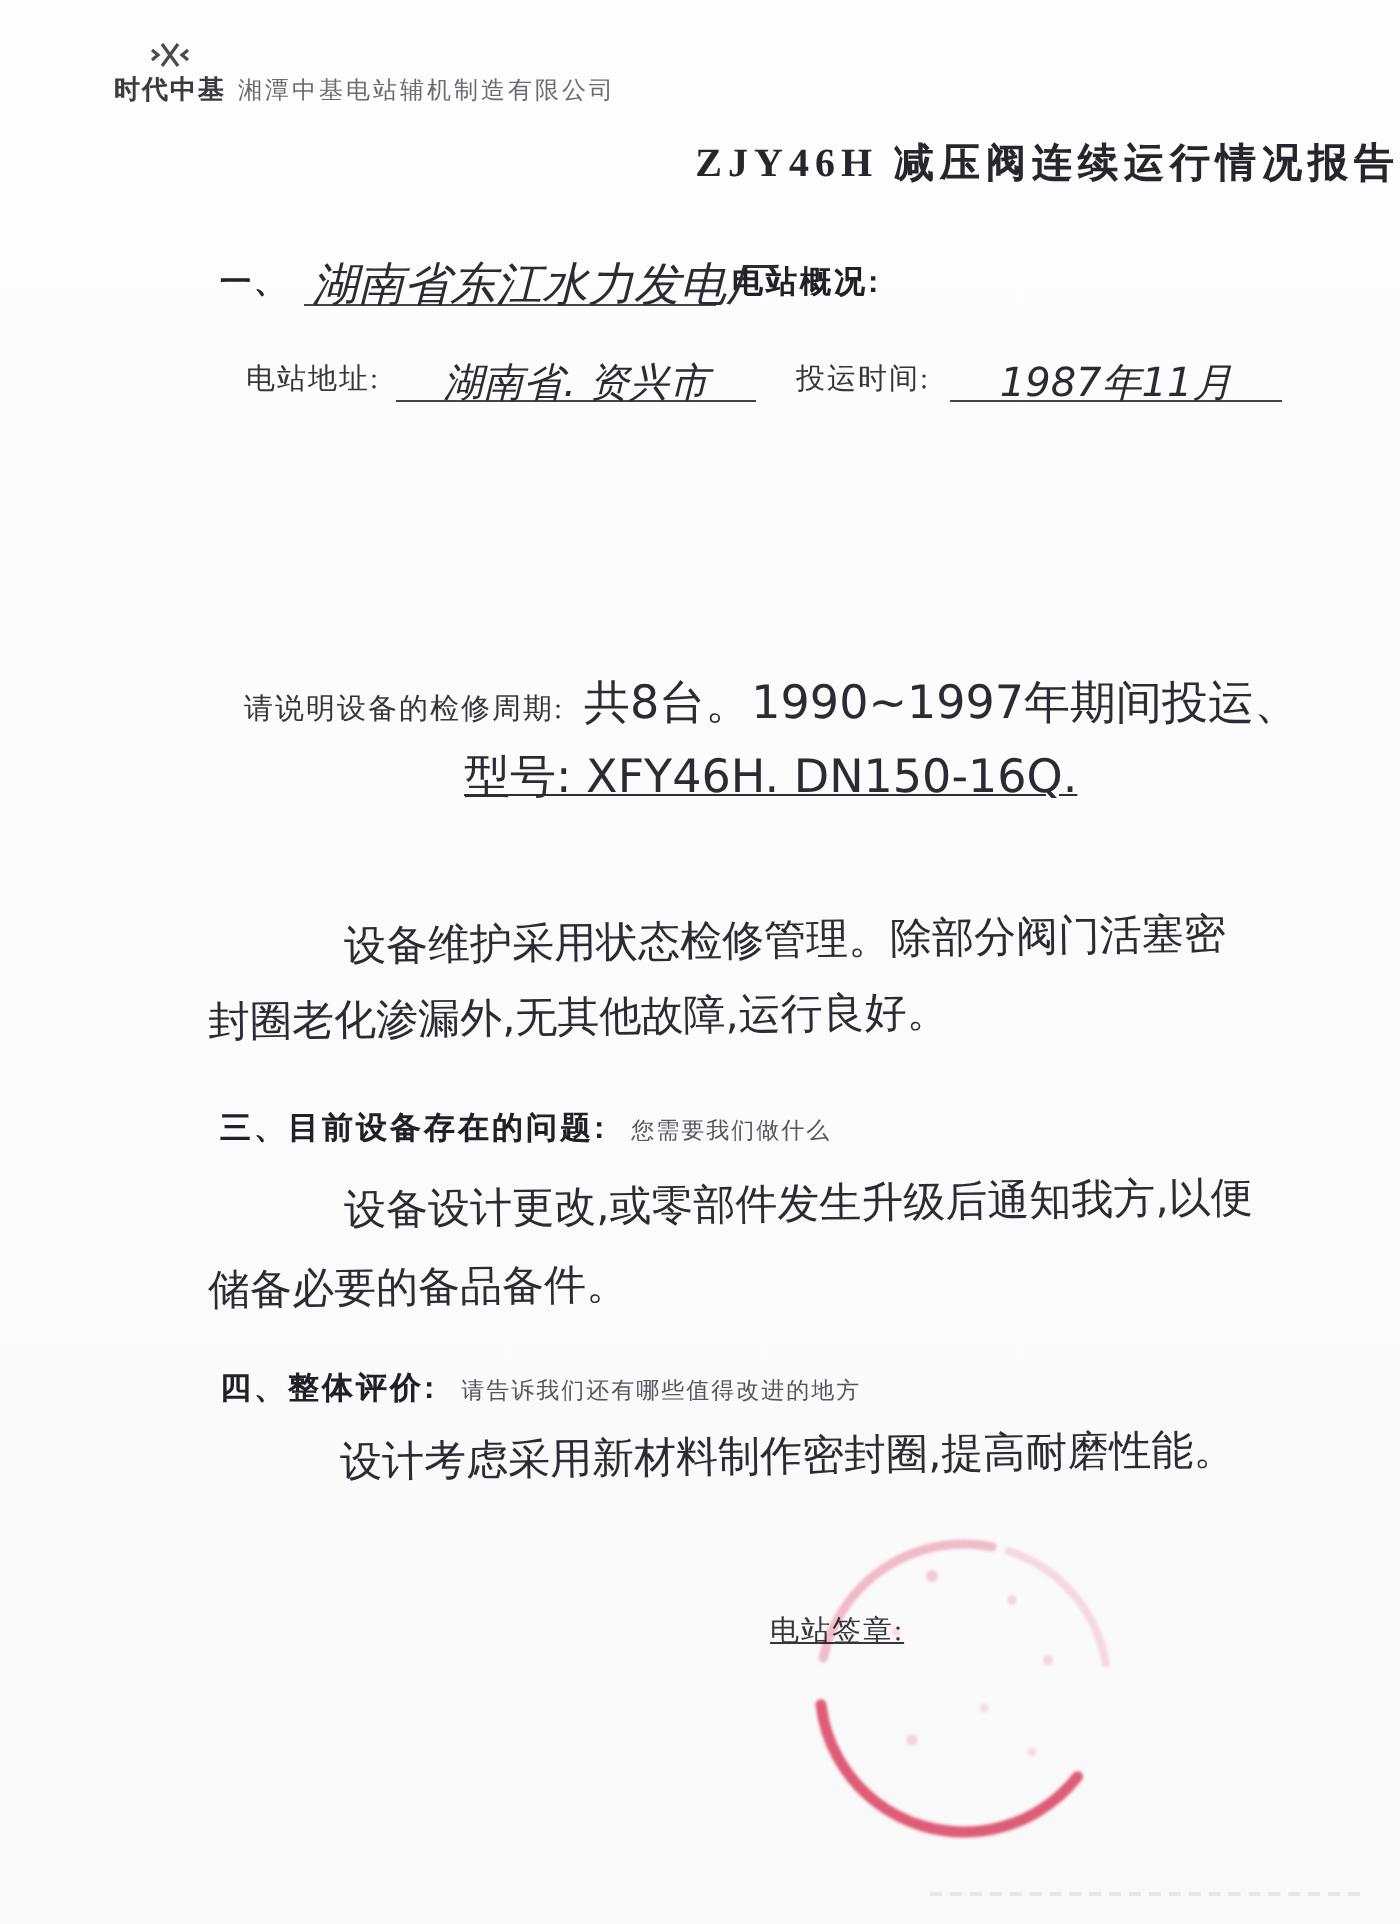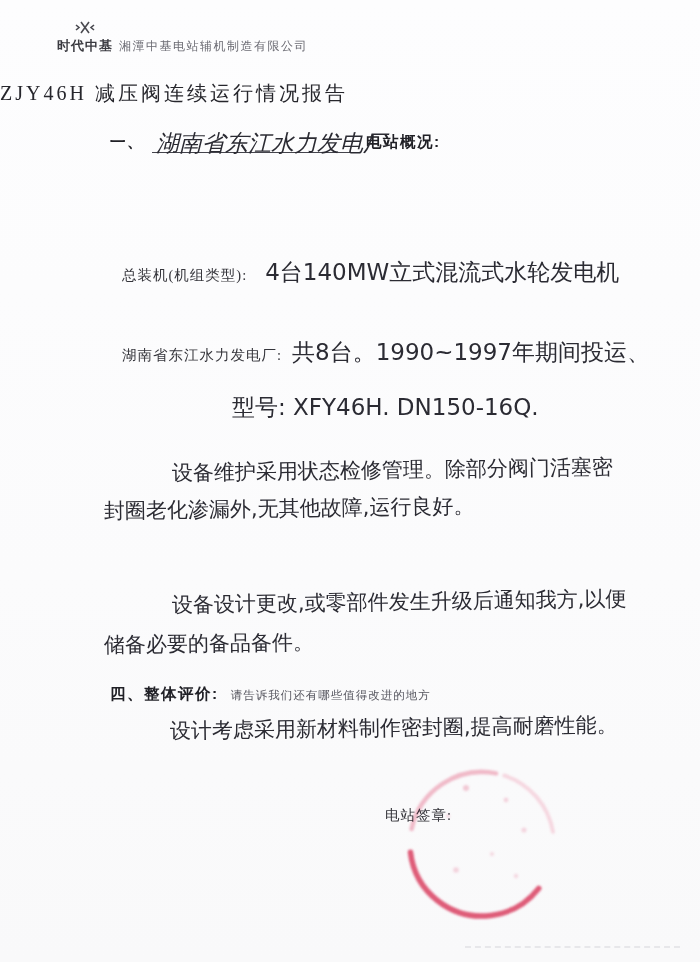--- a/index.html
+++ b/index.html
@@ -10,22 +10,22 @@
     color:#2f2f33; overflow:hidden;
   }
   .abs { position:absolute; white-space:nowrap; }
 
   
   .logo-icon { display:block; margin-left:18px; margin-bottom:1px; }
   .logo-text { font-family:"Liberation Sans", sans-serif; font-weight:bold; font-size:13px; color:#3a3a40; letter-spacing:1px; }
   .company-name { font-size:12px; color:#6a6a72; letter-spacing:1.5px; margin-left:6px; }
 
   .title {
-    left:0; width:700px; text-align:left; top:80px;
-    font-size:20px; font-weight:normal; letter-spacing:3px; color:#26262c; margin:0;
+    left:0; width:700px; text-align:right; top:68px;
+    font-size:20px; font-weight:bold; letter-spacing:3px; color:#26262c; margin:0;
   }
 
   .plabel { font-size:14.5px; letter-spacing:1px; color:#35353b; }
   .sec-title { font-family:"Liberation Sans", sans-serif; font-weight:bold; font-size:15.5px; letter-spacing:1.5px; color:#202026; }
   .sec-hint { font-size:11.5px; color:#55555e; letter-spacing:1px; margin-left:8px; }
 
   .hw {
     font-family:"DejaVu Sans", sans-serif;
     color:#2b2b33; white-space:nowrap; line-height:1.05;
   }
@@ -62,48 +62,54 @@
   </div>
 
   <h1 class="abs title">ZJY46H 减压阀连续运行情况报告</h1>
 
   <div class="abs" style="left:110px; top:127px;">
     <span class="sec-title">一、</span>
     <span class="ul" style="width:198px; margin:0 4px;"><span class="hw hw-lg">湖南省东江水力发电厂</span></span>
     <span class="sec-title">电站概况:</span>
   </div>
 
+  <div class="abs" style="left:123px; top:177px;">
+    <span class="plabel">电站地址:</span>
+    <span class="ul" style="width:172px; margin-left:4px;"><span class="hw hw-md">湖南省. 资兴市</span></span>
+    <span class="plabel" style="margin-left:16px;">投运时间:</span>
+    <span class="ul" style="width:158px; margin-left:6px;"><span class="hw hw-md">1987年11月</span></span>
+  </div>
 
 
-  <div class="abs" style="left:122px; top:260px;">
-    <span class="plabel">总装机(机组类型):</span>
-    <span class="hw hw-lg" style="margin-left:14px;">4台140MW立式混流式水轮发电机</span>
-  </div>
 
   <div class="abs" style="left:122px; top:340px;">
-    <span class="plabel">湖南省东江水力发电厂:</span>
+    <span class="plabel">请说明设备的检修周期:</span>
     <span class="hw hw-lg" style="margin-left:6px;">共8台。1990~1997年期间投运、</span>
   </div>
-  <div class="abs" style="left:232px; top:395px;">
+  <div class="abs" style="left:232px; top:377px;text-decoration:underline;">
     <span class="hw hw-lg">型号: XFY46H.  DN150-16Q.</span>
   </div>
 
   <div class="abs hw hw-ans" style="left:172px; top:462px;">设备维护采用状态检修管理。除部分阀门活塞密</div>
   <div class="abs hw hw-ans" style="left:104px; top:500px;">封圈老化渗漏外,无其他故障,运行良好。</div>
 
+  <div class="abs" style="left:110px; top:554px;">
+    <span class="sec-title">三、目前设备存在的问题:</span>
+    <span class="sec-hint">您需要我们做什么</span>
+  </div>
   <div class="abs hw hw-ans" style="left:172px; top:594px;">设备设计更改,或零部件发生升级后通知我方,以便</div>
   <div class="abs hw hw-ans" style="left:104px; top:634px;">储备必要的备品备件。</div>
 
   <div class="abs" style="left:110px; top:684px;">
     <span class="sec-title">四、整体评价:</span>
     <span class="sec-hint">请告诉我们还有哪些值得改进的地方</span>
   </div>
   <div class="abs hw hw-ans" style="left:170px; top:720px;">设计考虑采用新材料制作密封圈,提高耐磨性能。</div>
 
-  <div class="abs plabel" style="left:385px; top:806px;">电站签章:</div>
+  <div class="abs plabel" style="left:385px; top:806px;text-decoration:underline;">电站签章:</div>
 
   <svg class="abs stamp" style="left:396px; top:758px;" width="172" height="172" viewBox="0 0 172 172">
     <defs>
       <filter id="stampblur" x="-10%" y="-10%" width="120%" height="120%">
         <feGaussianBlur stdDeviation="0.9"></feGaussianBlur>
       </filter>
     </defs>
     <g filter="url(#stampblur)" fill="none">
       <circle cx="86" cy="86" r="72" stroke="#dd2f55" stroke-width="5.5" opacity="0.78" stroke-dasharray="170 283" transform="rotate(38 86 86)" stroke-linecap="round"></circle>
       <circle cx="86" cy="86" r="72" stroke="#e65c7f" stroke-width="4.5" opacity="0.40" stroke-dasharray="112 341" transform="rotate(-168 86 86)" stroke-linecap="round"></circle>

